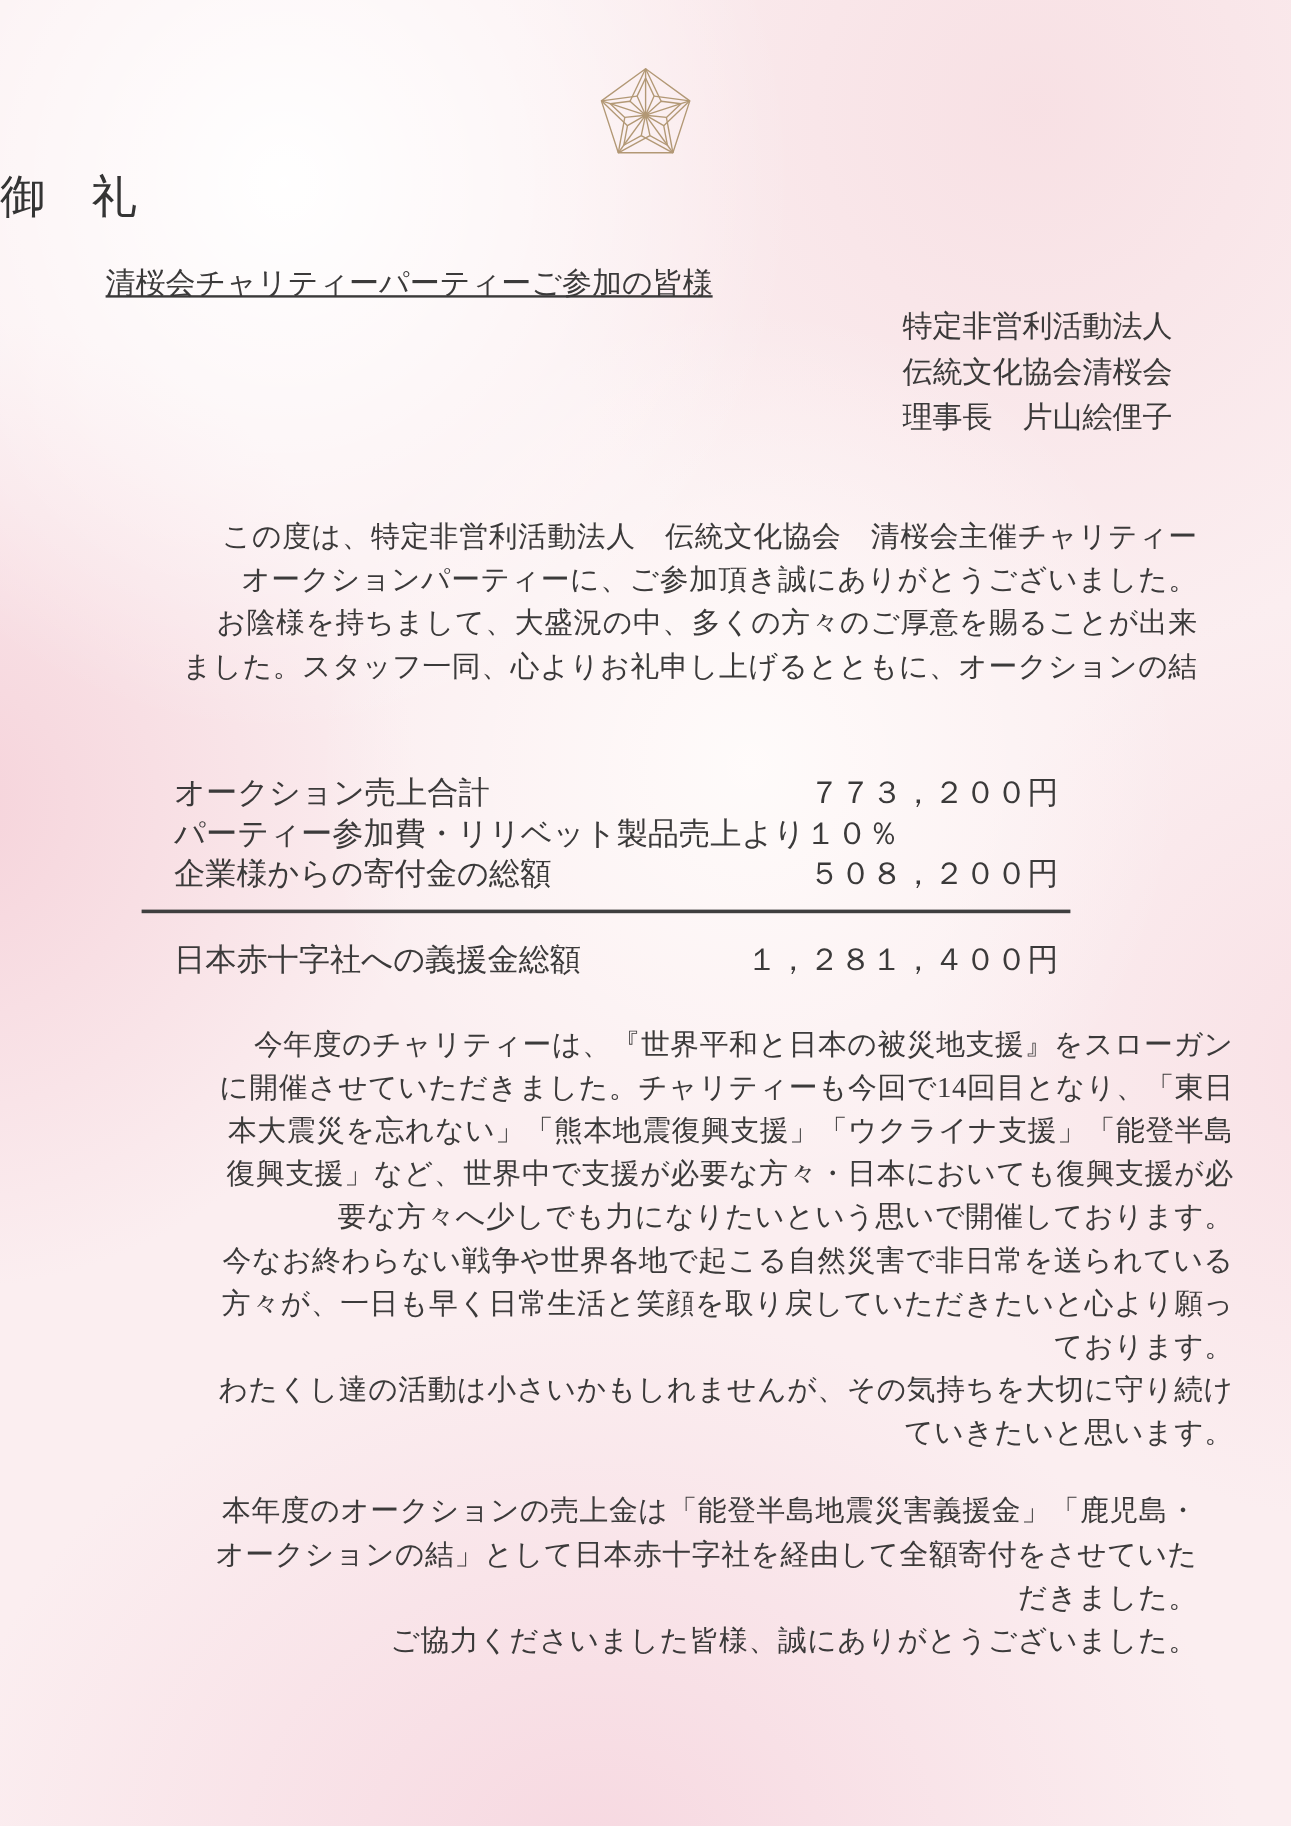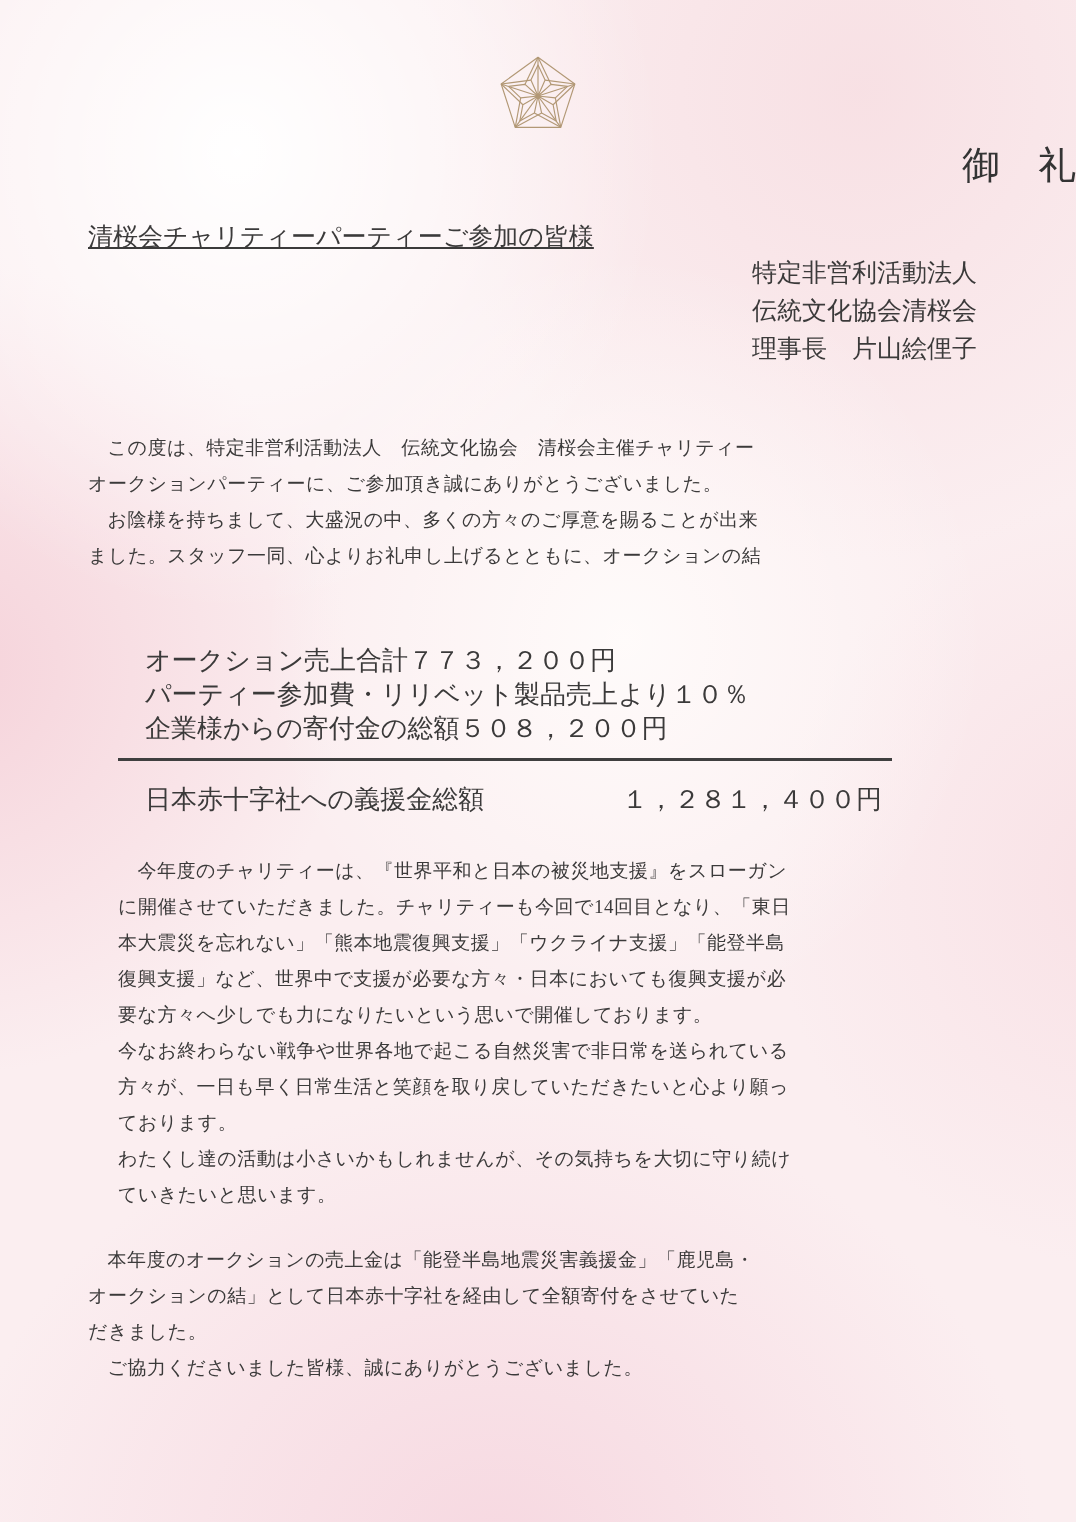--- a/index.html
+++ b/index.html
@@ -22,21 +22,21 @@
       radial-gradient(46% 36% at 104% 58%, rgba(248,222,227,0.8) 0%, rgba(248,222,227,0) 70%);
   }
   .emblem {
     position: absolute;
     left: 494px; top: 54px;
     width: 88px; height: 84px;
   }
   .doc-title {
     position: absolute;
     left: 0; top: 142px; width: 1076px;
-    text-align: right;
+    text-align: left;
     font-size: 38px;
     line-height: 46px;
     color: #343434;
   }
   .recipient {
     position: absolute;
     left: 88px; top: 220px;
     font-size: 25px;
     line-height: 34px;
     text-decoration: underline;
@@ -44,35 +44,36 @@
   .sender {
     position: absolute;
     left: 752px; top: 254px;
     font-size: 25px;
     line-height: 38px;
   }
   .para {
     position: absolute;
     left: 88px;
     width: 910px;
-    font-size: 19px;
+    font-size: 24px;
     line-height: 36px;
     letter-spacing: 0.5px;
+    text-align: right;
   }
   .para-opening { top: 430px; }
   .para-body    { top: 853px; margin-left: 30px; }
   .para-closing { top: 1242px; }
   .results {
     position: absolute;
     left: 145px; top: 644px;
     width: 737px;
     font-size: 26px;
     line-height: 34px;
   }
-  .result-row { display: flex; justify-content: flex-start; }
+  .result-row { display: flex; justify-content: space-between; }
   .divider {
     position: absolute;
     left: 118px; top: 758px;
     width: 774px;
     border-top: 3px solid #3f3f3f;
   }
   .total-row {
     position: absolute;
     left: 145px; top: 783px;
     width: 737px;

